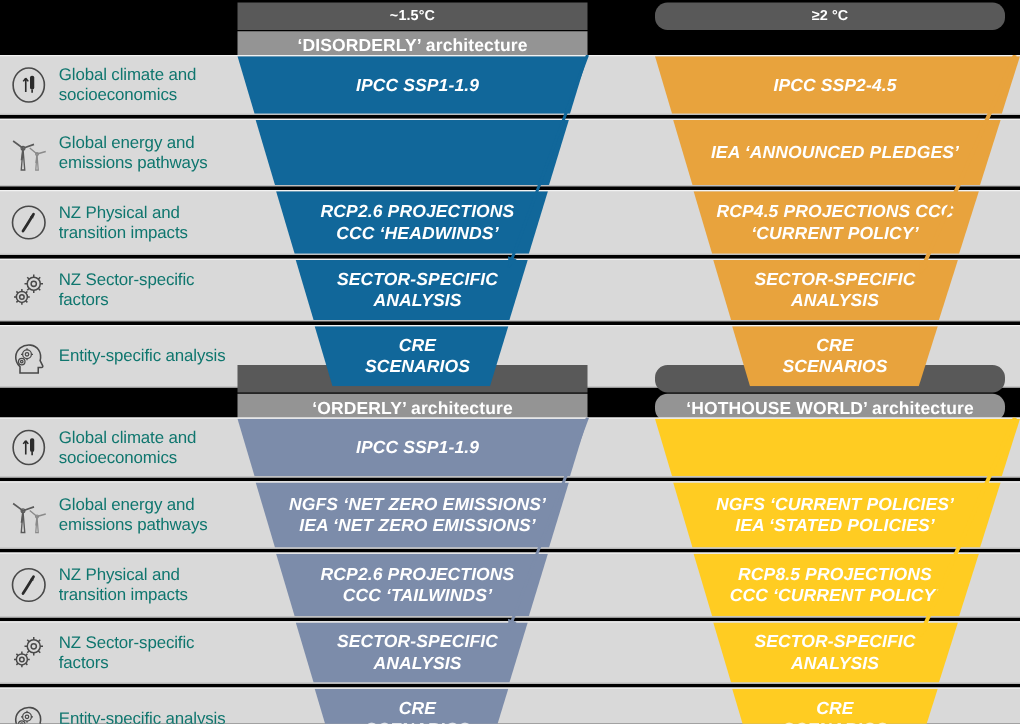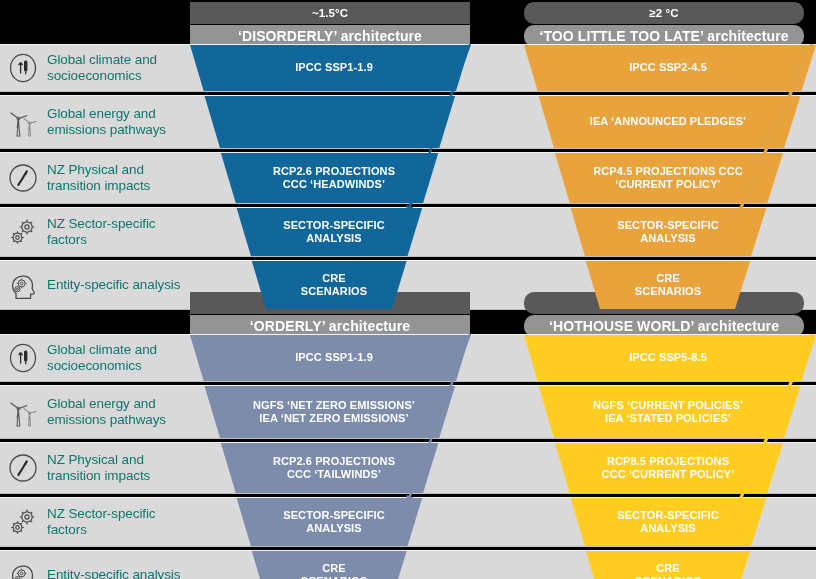--- a/index.html
+++ b/index.html
@@ -29,38 +29,37 @@
             display:flex;align-items:center;gap:7px;padding-left:6px;
             box-sizing:border-box;z-index:6;}
   .ico{flex:0 0 auto;width:34px;height:34px;display:block;}
   .ico svg{display:block;width:34px;height:34px;}
   .lbl{font-size:13.5px;color:#0f766e;line-height:1.18;letter-spacing:-.1px;}
 
   
   .wedge{position:absolute;top:0;left:0;width:816px;height:100%;z-index:2;}
 
   .celltxt{position:absolute;z-index:5;color:#fff;font-weight:bold;
-           font-size:11px;text-align:center;line-height:1.22;
-           top:50%;transform:translateY(-50%);letter-spacing:.1px;}
+           font-size:14px;text-align:center;line-height:1.22;
+           top:50%;transform:translateY(-50%);letter-spacing:.1px;font-style:italic;}
   .celltxt.L{left:196px;width:276px;}
   .celltxt.R{left:530px;width:276px;}
 
   
   .arrows{position:absolute;left:0;top:0;width:816px;height:100%;z-index:7;
           pointer-events:none;}
 </style>
 </head>
 <body>
 
 <div class="stage">
   <div class="panel panel-top">
       <div class="hdr temp L">~1.5°C</div>
       <div class="hdr arch L">‘DISORDERLY’ architecture</div>
       <div class="hdr temp R">≥2 °C</div>
-      <div class="hdr arch R">‘TOO LITTLE TOO LATE’ architecture</div>
       <div class="rows">
         <div class="row" style="height: 46px;">
           <svg class="wedge" viewBox="0 0 816 46" preserveAspectRatio="none">
             <polygon points="190,0 470,0 455.984375,46 203.65625,46" fill="#11679A"></polygon>
             <polygon points="524,0 816,0 801.4453125,46 537.65625,46" fill="#E8A33D"></polygon>
           </svg>
           <div class="rowlabel">
             <span class="ico">
               <svg viewBox="0 0 34 34">
                 <ellipse cx="17" cy="17" rx="12.5" ry="13.6" fill="none" stroke="#4a4a4a" stroke-width="1.3"></ellipse>
@@ -186,21 +185,20 @@
               <svg viewBox="0 0 34 34">
                 <ellipse cx="17" cy="17" rx="12.5" ry="13.6" fill="none" stroke="#4a4a4a" stroke-width="1.3"></ellipse>
                 <path d="M14.6 22.5 V11.5 M14.6 11.5 l-2 2.6 M14.6 11.5 l2 2.6" fill="none" stroke="#2b2b2b" stroke-width="1.3"></path>
                 <rect x="18" y="9.5" width="3.4" height="11" rx="1.5" fill="#2b2b2b"></rect>
                 <path d="M19.7 23.2 V20.5" stroke="#2b2b2b" stroke-width="1.3"></path>
               </svg>
             </span>
             <span class="lbl">Global climate and socioeconomics</span>
           </div>
           <div class="celltxt L">IPCC SSP1-1.9</div>
-          <div class="celltxt R">IPCC SSP5-8.5</div>
         </div>
         <div class="row" style="height: 52px;">
           <svg class="wedge" viewBox="0 0 816 52" preserveAspectRatio="none">
             <polygon points="204.546875,0 455.0703125,0 439.2265625,52 219.984375,52" fill="#7C8CAA"></polygon>
             <polygon points="538.546875,0 800.49609375,0 784.04296875,52 553.984375,52" fill="#FFCC22"></polygon>
           </svg>
           <div class="rowlabel">
             <span class="ico">
               <svg viewBox="0 0 34 34">
                 <path d="M11 31 L12.4 14.2 L13.8 31 Z" fill="none" stroke="#5a5a5a" stroke-width="1.1"></path>

